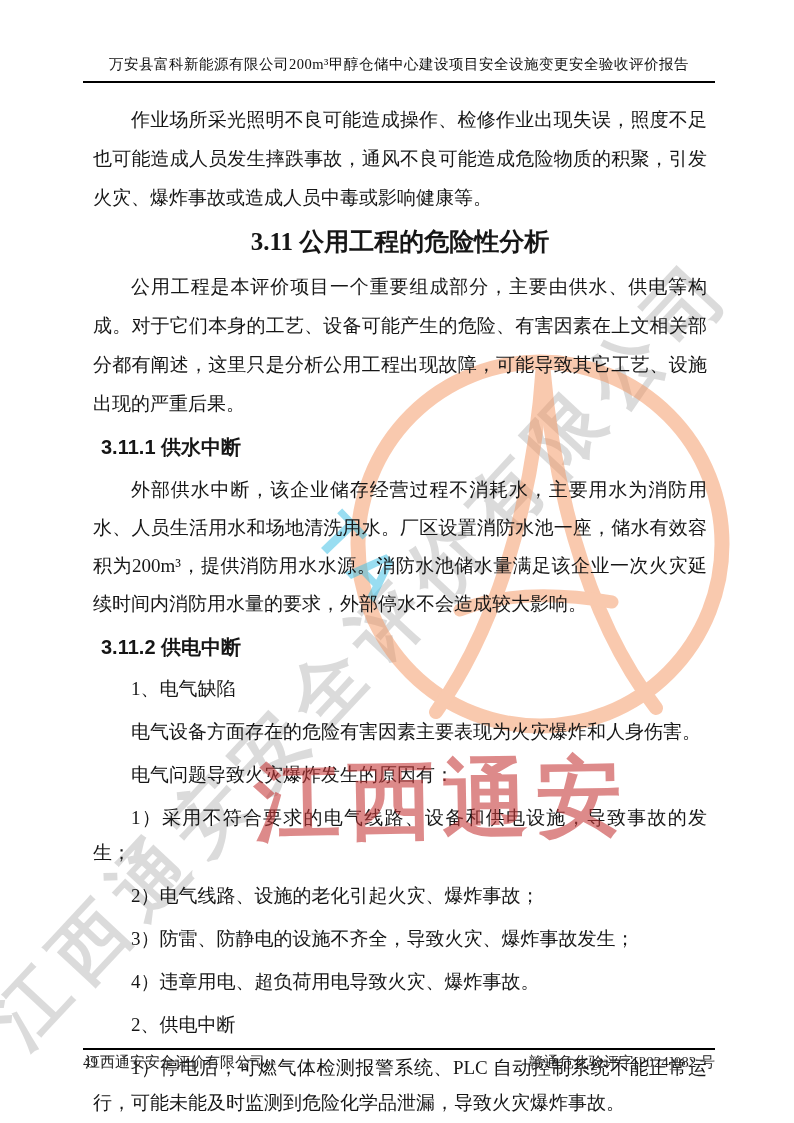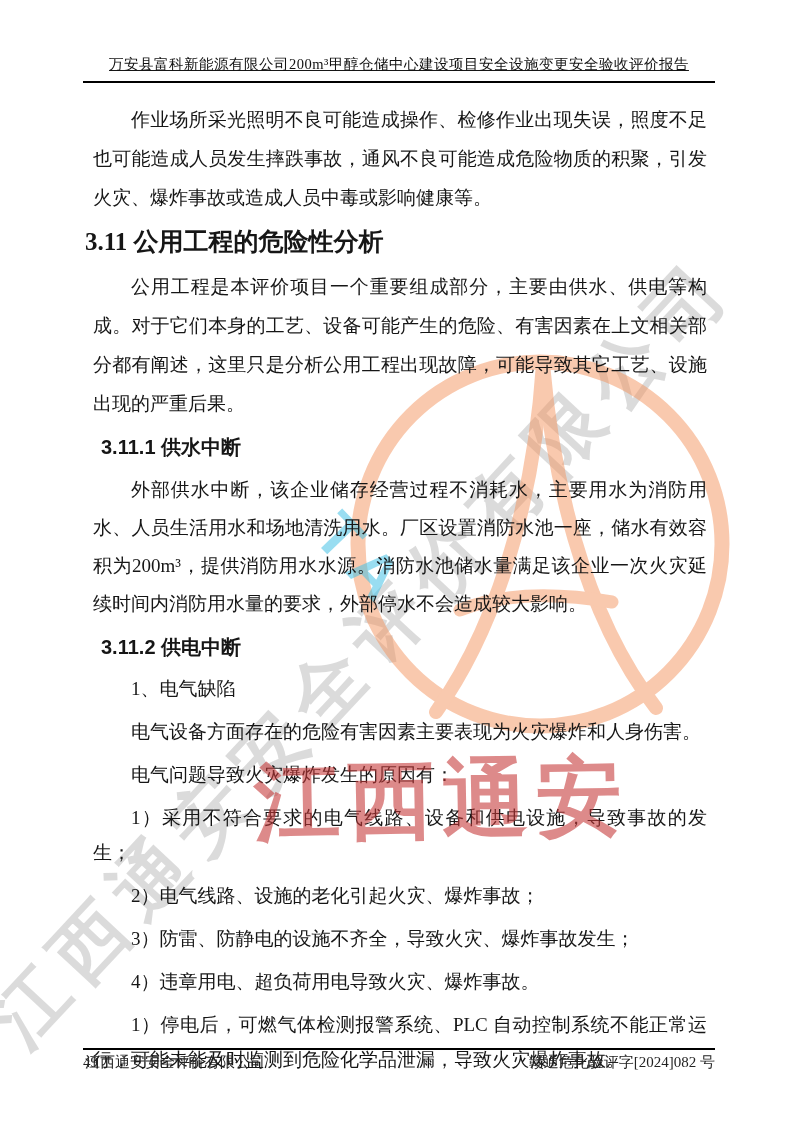--- a/index.html
+++ b/index.html
@@ -5,21 +5,21 @@
   html,body{margin:0;padding:0;background:#ffffff;}
   .page{
     position:relative;
     width:794px;height:1123px;
     background:#ffffff;
     overflow:hidden;
     font-family:"Liberation Serif","DejaVu Serif",serif;
     color:#161616;
   }
   
-  .header{position:absolute;left:83px;top:0;width:632px;text-decoration:underline;}
+  .header{position:absolute;left:83px;top:0;width:632px;}
   .header-title{
     padding-top:54px;
     text-align:center;
     font-size:14.5px;
     line-height:20px;
     letter-spacing:.5px;
     color:#111;
   }
   .header-rule{margin-top:7px;border-bottom:2px solid #000;}
   
@@ -36,20 +36,21 @@
     line-height:39px;
   }
   .para.p3{line-height:38px;}
   .para.tight{line-height:35px;}
   .h2{
     margin:4px 0 2px;
     font-size:25px;
     line-height:34px;
     font-weight:bold;
     font-family:"Liberation Serif","DejaVu Serif",serif;
+    text-align:center;
   }
   .h3{
     margin:2px 16px 0;
     font-size:20px;
     line-height:32px;
     font-weight:bold;
     font-family:"Liberation Sans","DejaVu Sans",sans-serif;
   }
   
   .footer{
@@ -142,20 +143,21 @@
 
     <h3 class="h3">3.11.2 供电中断</h3>
 
     <p class="para tight">1、电气缺陷</p>
     <p class="para tight">电气设备方面存在的危险有害因素主要表现为火灾爆炸和人身伤害。</p>
     <p class="para tight">电气问题导致火灾爆炸发生的原因有：</p>
     <p class="para tight">1）采用不符合要求的电气线路、设备和供电设施，导致事故的发生；</p>
     <p class="para tight">2）电气线路、设施的老化引起火灾、爆炸事故；</p>
     <p class="para tight">3）防雷、防静电的设施不齐全，导致火灾、爆炸事故发生；</p>
     <p class="para tight">4）违章用电、超负荷用电导致火灾、爆炸事故。</p>
+    <p class="para tight">2、供电中断</p>
     <p class="para tight">1）停电后，可燃气体检测报警系统、PLC 自动控制系统不能正常运行，可能未能及时监测到危险化学品泄漏，导致火灾爆炸事故。</p>
   </div>
 
   <div class="wm wm-red">江西通安</div>
 
   <div class="footer">
     <div class="footer-row">
       <span class="footer-company">江西通安安全评价有限公司</span>
       <span class="footer-page">49</span>
       <span class="footer-doc">赣通危化验评字[2024]082 号</span>

